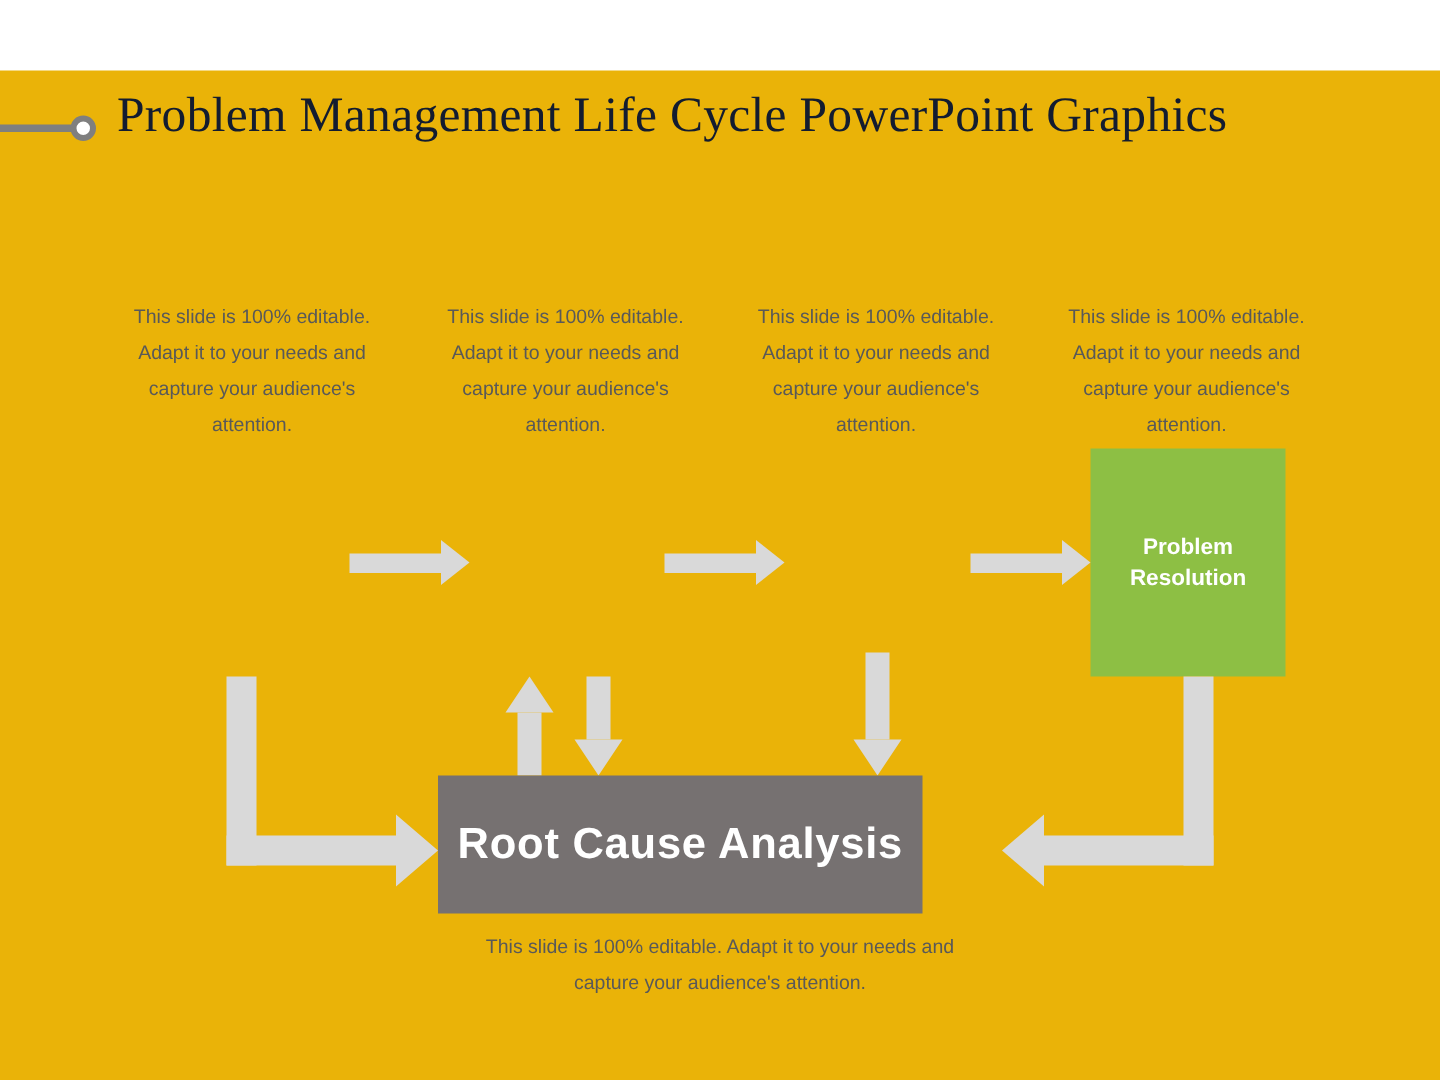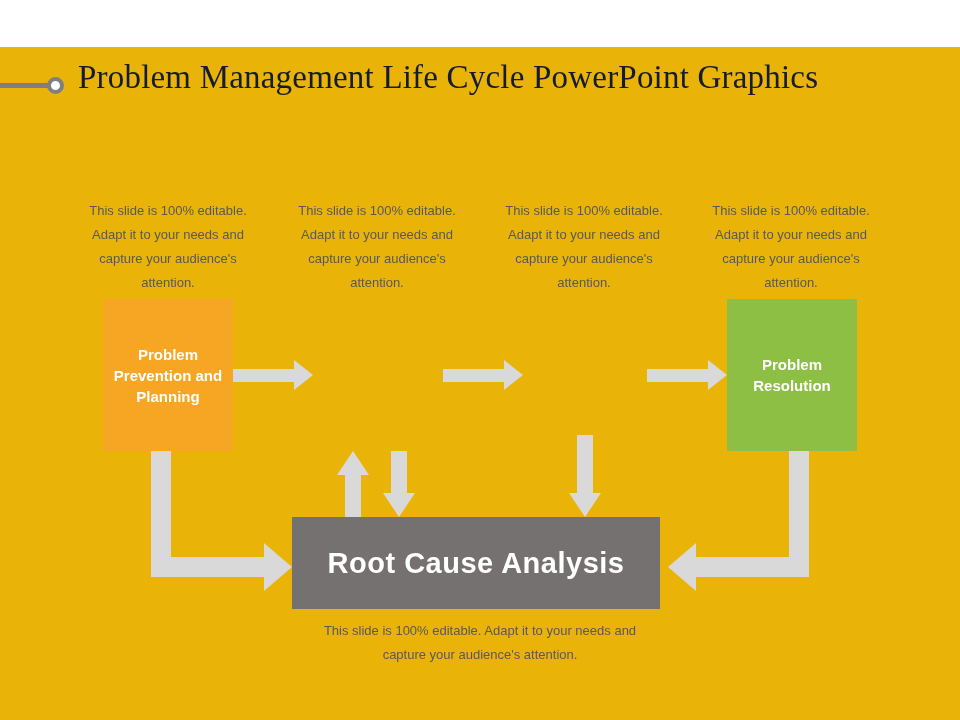--- a/index.html
+++ b/index.html
@@ -31,21 +31,21 @@
          color:#fff;font-weight:bold;font-size:15px;line-height:21px;text-align:center;}
   .shape span{white-space:pre-line;}
   .rect{top:252px;width:130px;height:152px;padding:0 5px;box-sizing:border-box;}
   .s1{left:103px;background:var(--step-orange,#F6A623);}
   .s2{left:313px;background:var(--step-teal,#12748E);}
   .s4{left:727px;background:var(--step-green,#8DBF44);justify-content:center;}
   .s3{left:523px;top:266px;width:124px;height:124px;border-radius:50%;
       background:var(--step-teal-circle,#2E8F96);padding:0 6px;box-sizing:border-box;}
 
   
-  .rca{position:absolute;left:292px;top:470px;width:368px;height:92px;background:var(--rca-gray,#767171);
+  .rca{position:absolute;left:292px;top:470px;width:323px;height:92px;background:var(--rca-gray,#767171);
        display:flex;align-items:center;justify-content:center;color:#fff;font-weight:bold;
        font-size:29px;letter-spacing:.5px;}
 
   
   .shaft,.head{position:absolute;}
   .shaft{background:var(--arrow,#D9D9D9);}
   .head{width:0;height:0;}
   
   .fshaft{top:322px;height:13px;}
   .f1{left:233px;width:61px;} .f2{left:443px;width:61px;} .f3{left:647px;width:61px;}
@@ -83,23 +83,20 @@
   <div class="decor-line-tl"></div>
   <div class="decor-circle-tl"></div>
 
   <h1 class="title">Problem Management Life Cycle PowerPoint Graphics</h1>
 
   <div class="note n1">This slide is 100% editable. Adapt it to your needs and capture your audience's attention.</div>
   <div class="note n2">This slide is 100% editable. Adapt it to your needs and capture your audience's attention.</div>
   <div class="note n3">This slide is 100% editable. Adapt it to your needs and capture your audience's attention.</div>
   <div class="note n4">This slide is 100% editable. Adapt it to your needs and capture your audience's attention.</div>
 
-  <div class="shape rect s1">
-    <span>Problem Prevention and Planning</span>
-  </div>
   <div class="shape rect s4">
     <span>Problem Resolution</span>
   </div>
 
   <div>
     <div class="shaft fshaft f1"></div>
     <div class="head fhead f1h"></div>
   </div>
   <div>
     <div class="shaft fshaft f2"></div>

